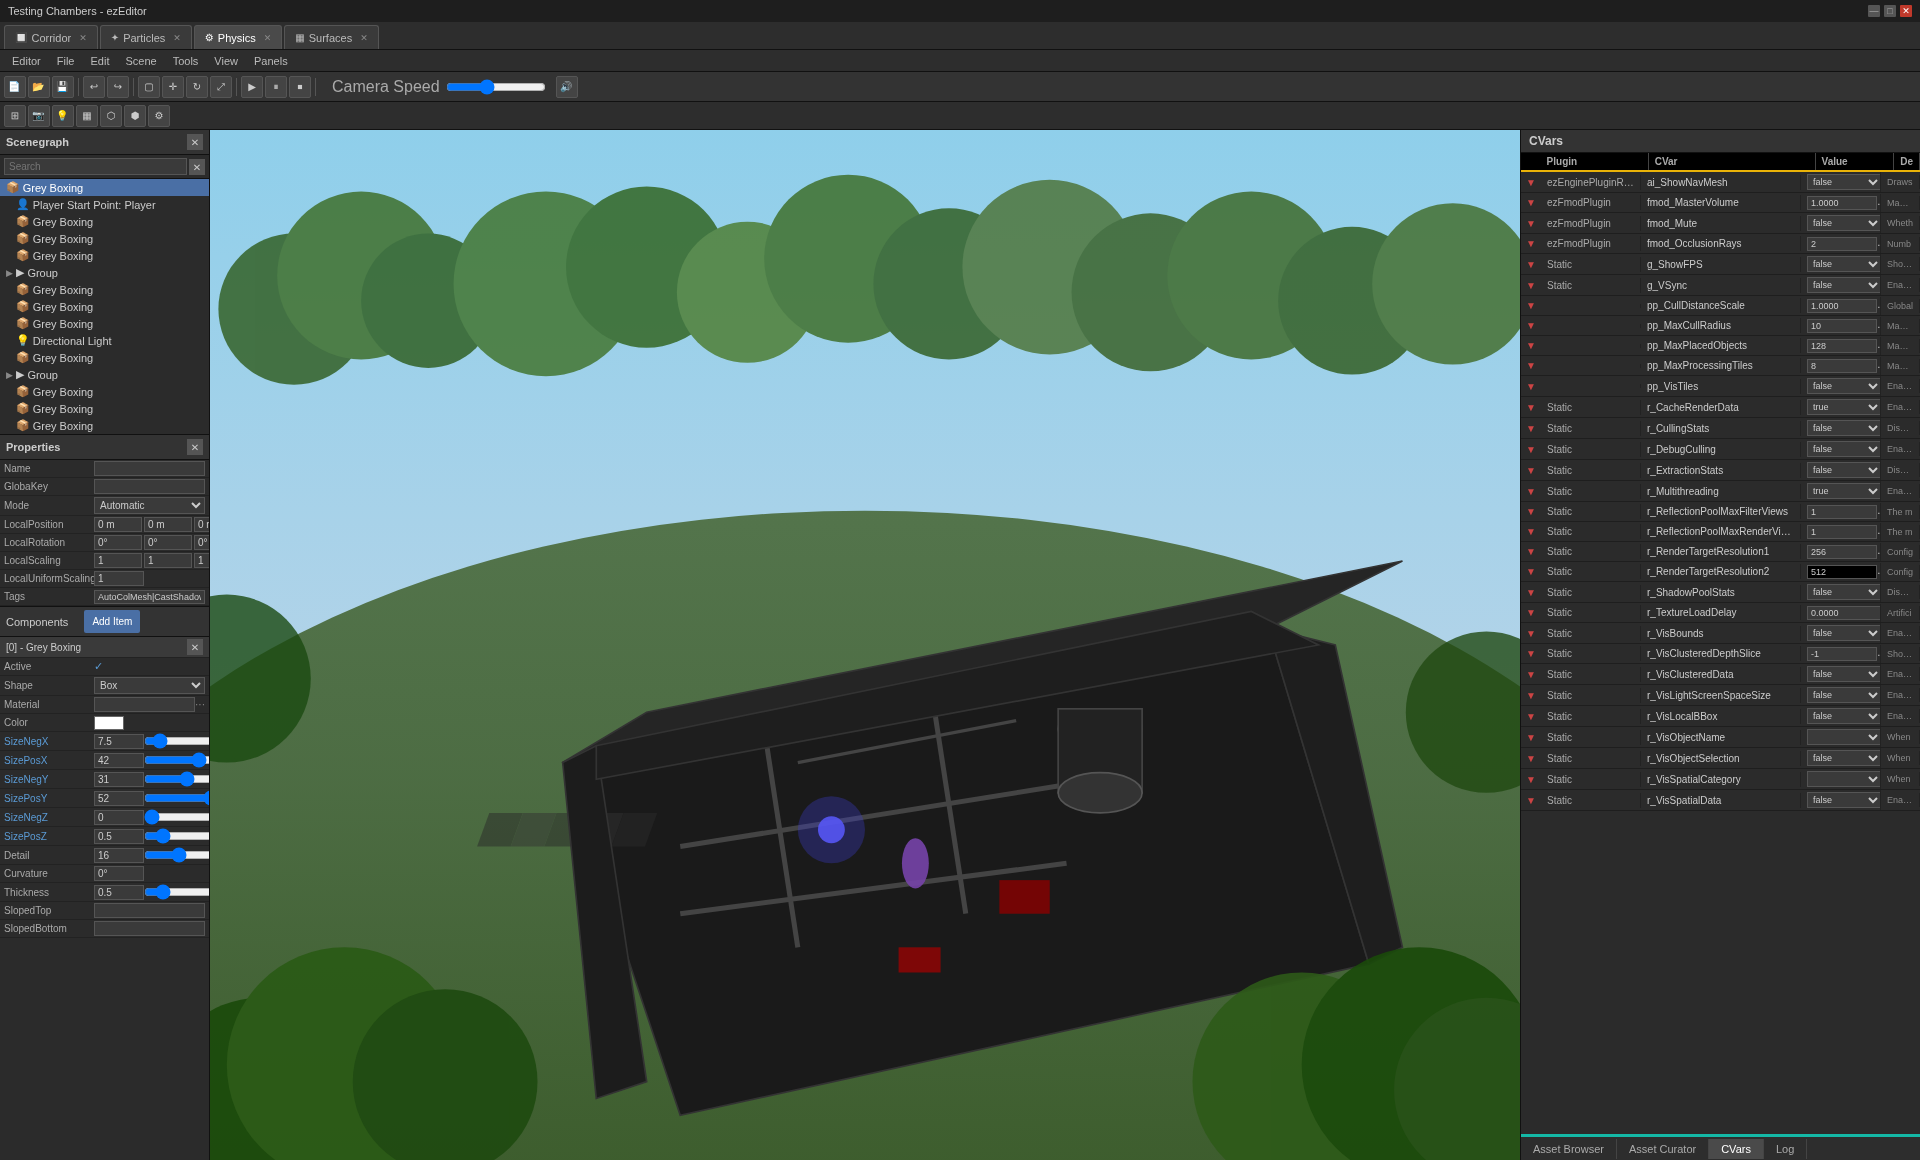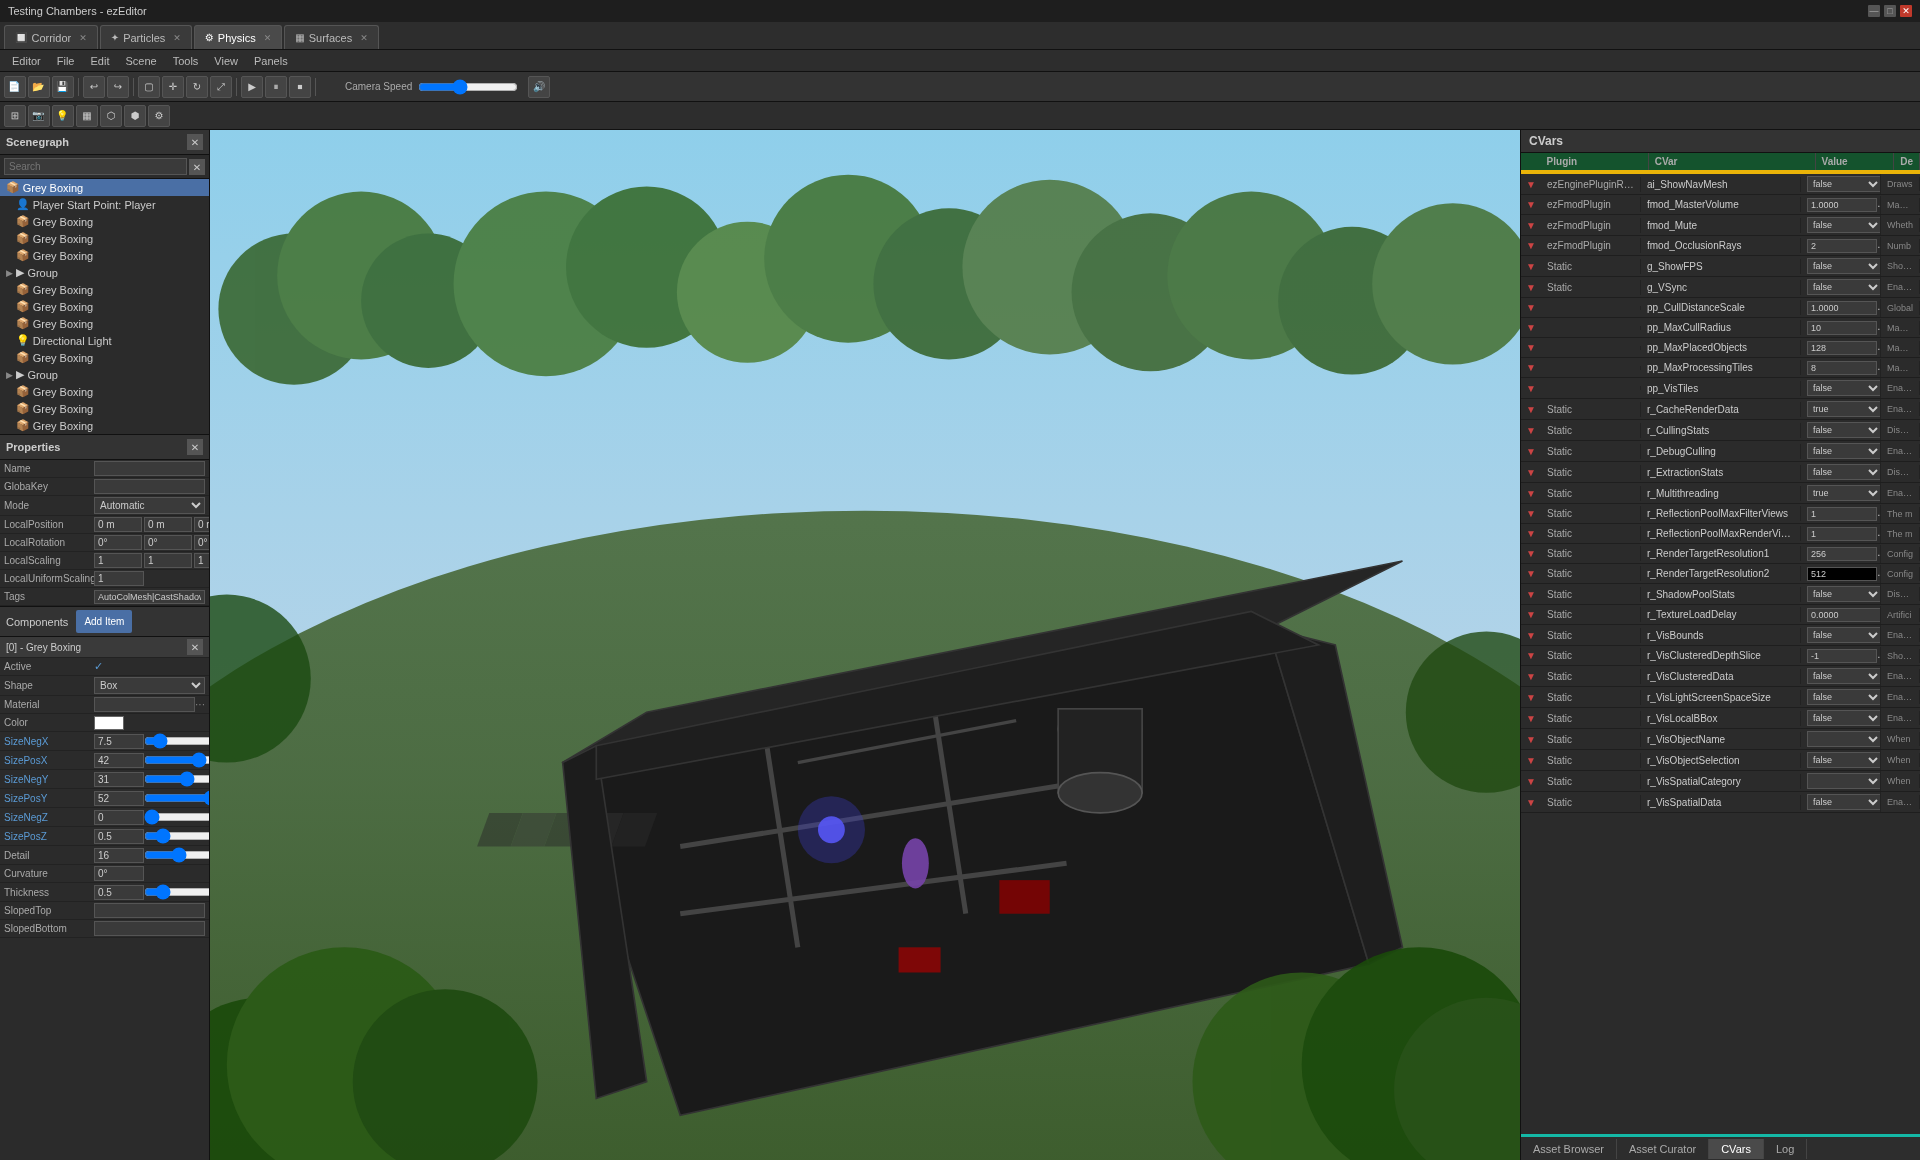--- a/index.html
+++ b/index.html
@@ -19,21 +19,21 @@
     .tab .close-x { color: #888; font-size: 9px; margin-left: 4px; }
 
     
     #menubar { height: 22px; background: #2d2d2d; display: flex; align-items: center; padding: 0 4px; border-bottom: 1px solid #111; }
     .menu-item { padding: 2px 8px; cursor: pointer; font-size: 11px; color: #bbb; }
 
     
     #toolbar { height: 30px; background: #333; display: flex; align-items: center; padding: 0 4px; gap: 2px; border-bottom: 1px solid #111; }
     .tool-btn { width: 22px; height: 22px; background: #444; border: 1px solid #555; display: flex; align-items: center; justify-content: center; cursor: pointer; font-size: 10px; color: #ccc; border-radius: 2px; }
     .tool-separator { width: 1px; height: 18px; background: #555; margin: 0 2px; }
-    .camera-speed-label { font-size: 10px; color: #aaa; margin-left: 25px; }
+    .camera-speed-label { font-size: 16px; color: #aaa; margin-left: 12px; }
     .camera-speed-slider { width: 100px; margin: 0 4px; }
 
     
     #toolbar2 { height: 28px; background: #2d2d2d; display: flex; align-items: center; padding: 0 4px; gap: 2px; border-bottom: 1px solid #111; }
 
     
     #main { display: flex; height: calc(1160px - 22px - 28px - 22px - 30px - 28px); }
 
     
     #left-panel { width: 210px; background: #2b2b2b; border-right: 1px solid #111; display: flex; flex-direction: column; overflow: hidden; }
@@ -56,33 +56,33 @@
     .prop-row { display: flex; align-items: center; padding: 1px 4px; border-bottom: 1px solid #222; min-height: 18px; }
     .prop-label { width: 90px; font-size: 10px; color: #aaa; flex-shrink: 0; }
     .prop-input { background: #3a3a3a; border: 1px solid #555; color: #ccc; padding: 1px 3px; font-size: 10px; width: 50px; }
     .prop-input-wide { background: #3a3a3a; border: 1px solid #555; color: #ccc; padding: 1px 3px; font-size: 10px; width: 100%; }
     .prop-select { background: #3a3a3a; border: 1px solid #555; color: #ccc; padding: 1px; font-size: 10px; flex: 1; }
     .prop-multi-input { display: flex; gap: 2px; flex: 1; }
     .prop-multi-input input { width: 48px; background: #3a3a3a; border: 1px solid #555; color: #ccc; padding: 1px 3px; font-size: 10px; }
     .blue-label { color: #5b9bd5; }
 
     
-    #components-header { background: #333; padding: 3px 6px; font-size: 11px; color: #ccc; border-bottom: 1px solid #111; border-top: 1px solid #111; display: flex; align-items: center; gap: 8px; }
+    #components-header { background: #333; padding: 3px 6px; font-size: 11px; color: #ccc; border-bottom: 1px solid #111; border-top: 1px solid #111; display: flex; align-items: center; gap: 16px; }
     #component-item { background: #3a3a3a; padding: 2px 6px; display: flex; align-items: center; justify-content: space-between; border-bottom: 1px solid #222; }
     .add-item-btn { background: #4a6fa5; border: none; color: #fff; padding: 6px 8px; font-size: 10px; cursor: pointer; border-radius: 2px; }
 
     
     #viewport { flex: 1; background: #1a1a1a; position: relative; overflow: hidden; }
     .viewport-bg { width: 100%; height: 100%; background: linear-gradient(135deg, #2a4a2a 0%, #3a5a3a 30%, #1a3a1a 60%, #2a3a2a 100%); position: relative; }
 
     
     #right-panel { width: 400px; background: #2b2b2b; border-left: 1px solid #111; display: flex; flex-direction: column; }
     #cvars-header { background: #333; padding: 4px 8px; font-weight: bold; font-size: 12px; color: #ccc; border-bottom: 1px solid #111; }
     #cvars-table { flex: 1; overflow-y: auto; }
-    .cvars-col-header { display: flex; background: #14532d; border-bottom: 4px solid #eab308; position: sticky; top: 0; }
+    .cvars-col-header { display: flex; background: #000000; border-bottom: 2px solid #eab308; position: sticky; top: 0; }
     .col-h { padding: 3px 6px; font-size: 10px; color: #aaa; border-right: 1px solid #444; font-weight: bold; }
     .col-plugin { width: 110px; }
     .col-cvar { width: 170px; }
     .col-value { width: 80px; }
     .col-desc { flex: 1; }
     .cvar-row { display: flex; align-items: center; border-bottom: 1px solid #1e1e1e; min-height: 20px; }
     .cvar-cell { padding: 2px 6px; font-size: 10px; border-right: 1px solid #222; overflow: hidden; white-space: nowrap; text-overflow: ellipsis; }
     .cvar-icon { width: 20px; display: flex; align-items: center; justify-content: center; }
     .red-arrow { color: #cc4444; font-size: 10px; }
     .cvar-plugin { width: 100px; color: #aaa; }

